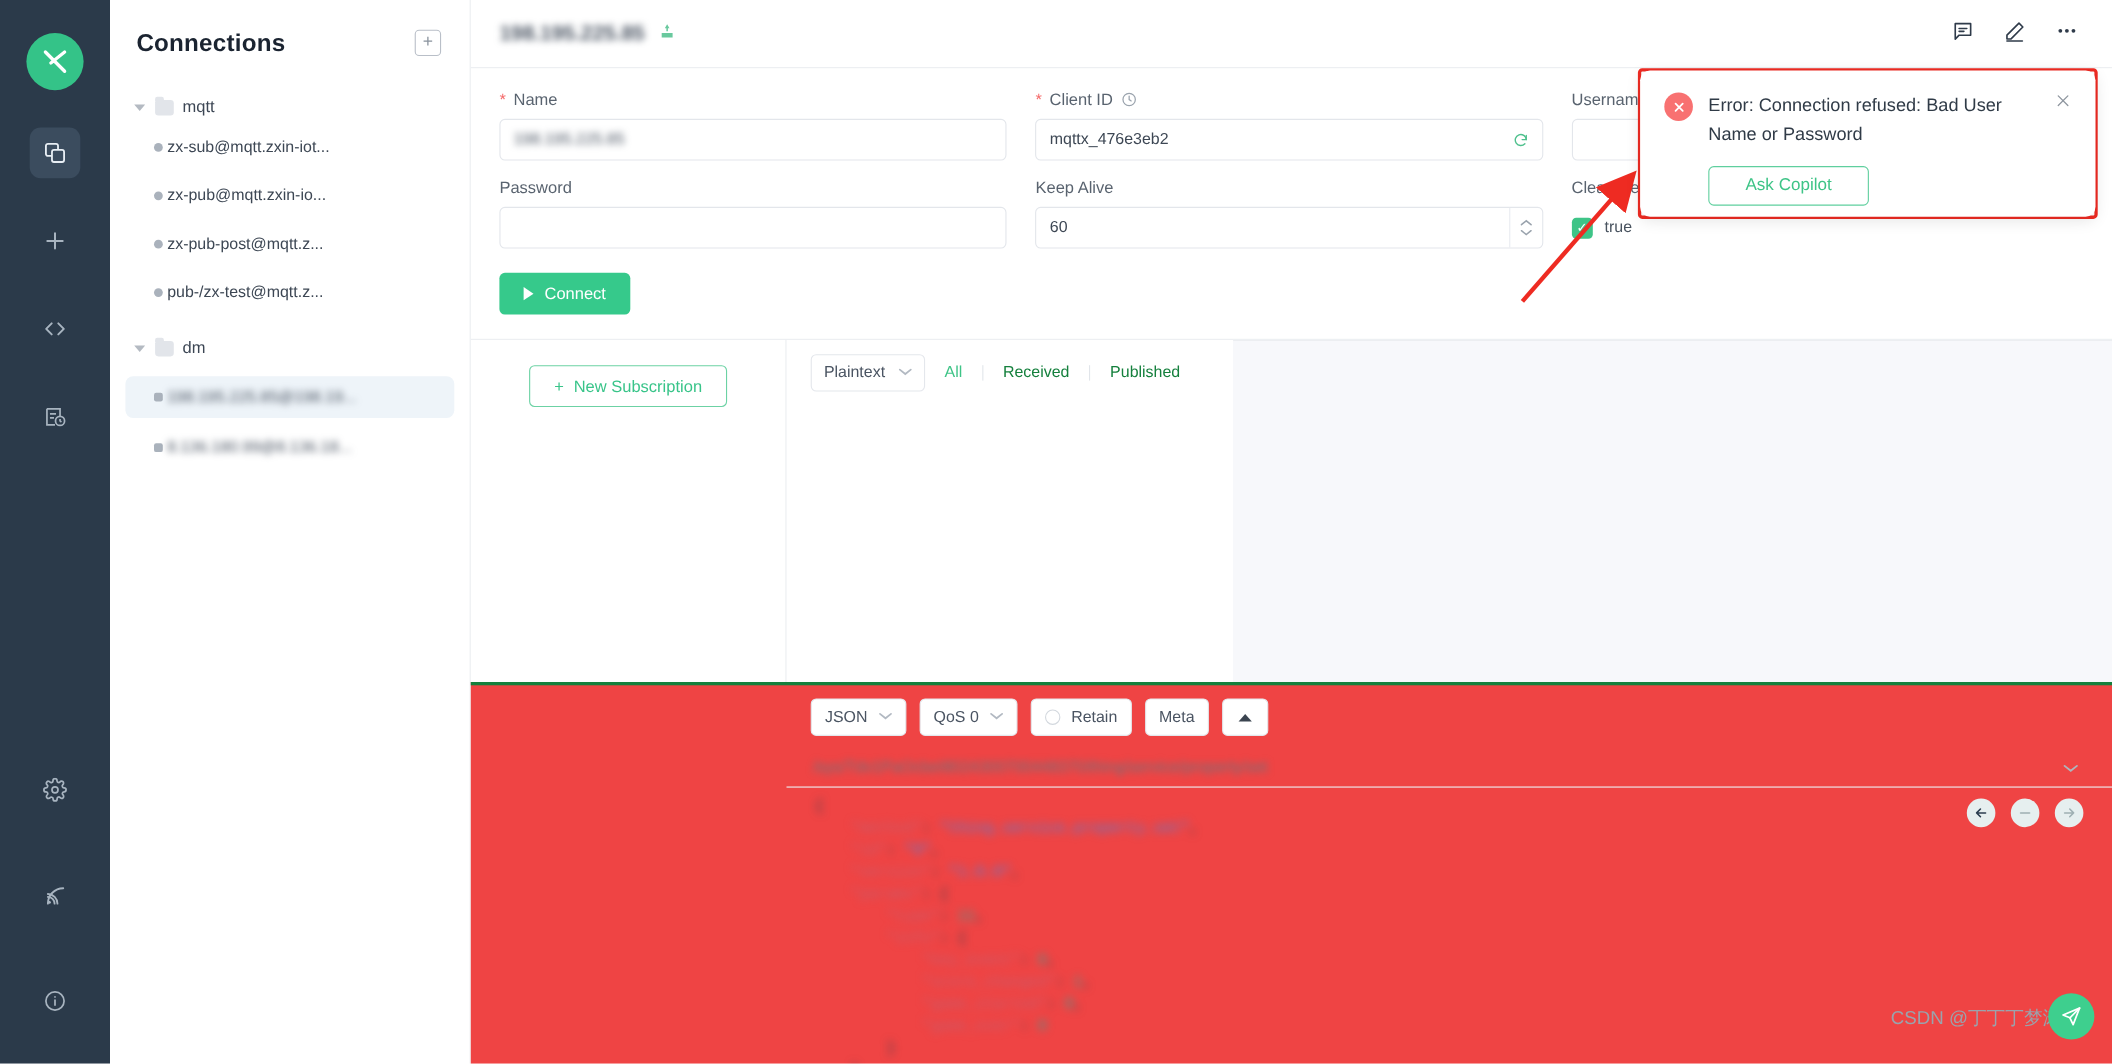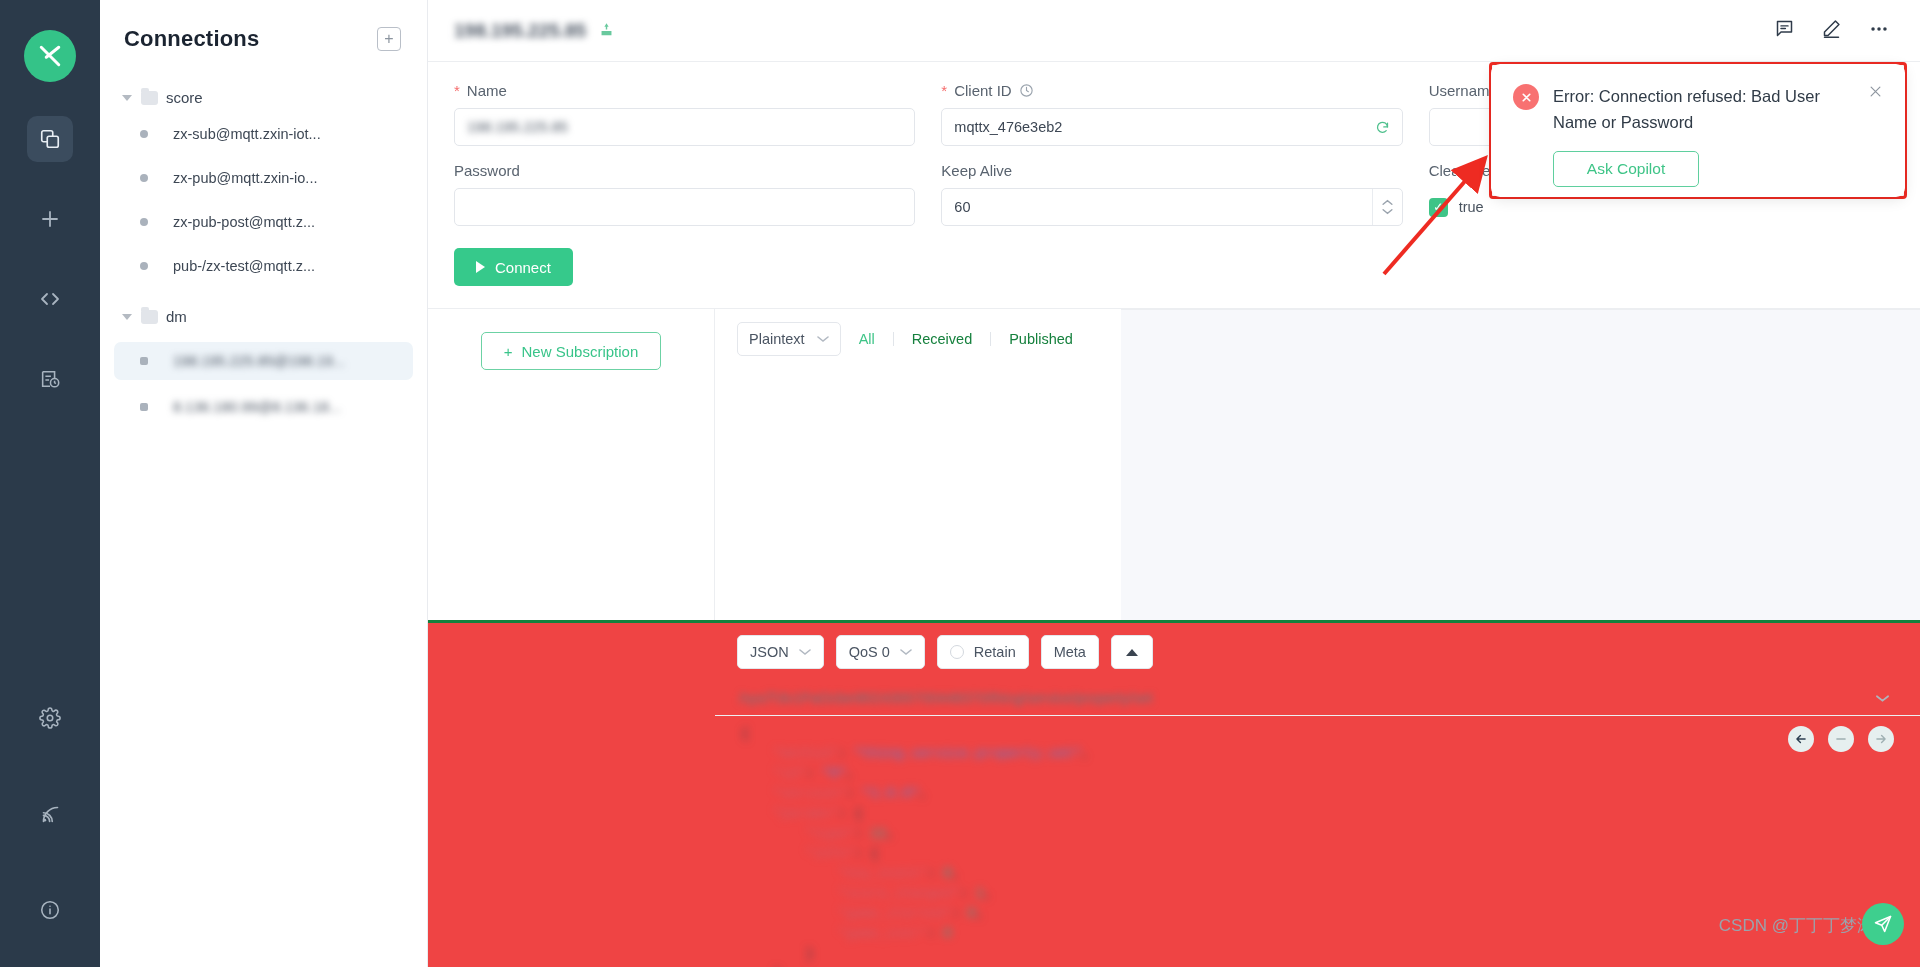--- a/index.html
+++ b/index.html
@@ -46,21 +46,21 @@
     color: #8b949f; font-size: 16px; line-height: 1;
   }
   .tree { padding: 10px 14px 0 14px; overflow: hidden; }
   .group-row { display: flex; align-items: center; gap: 8px; padding: 9px 8px; }
   .caret { width: 0; height: 0; border-left: 5px solid transparent; border-right: 5px solid transparent;
            border-top: 6px solid #b4bac2; margin-right: 1px; }
   .folder { width: 17px; height: 14px; background: #e2e5ea; border-radius: 2px 3px 3px 3px; position: relative; }
   .folder::before { content:""; position:absolute; top:-3px; left:0; width:8px; height:4px; background:#e2e5ea; border-radius:2px 2px 0 0; }
   .group-label { font-size: 15px; color: #3c4654; }
   .conn-item {
-    display: flex; align-items: center; gap: 25px;
+    display: flex; align-items: center; gap: 4px;
     padding: 11px 10px 11px 26px; border-radius: 7px; margin-bottom: 6px;
   }
   .conn-item.selected { background: #eef4f9; }
   .dot { width: 8px; height: 8px; border-radius: 50%; background: #aab2bc; flex: 0 0 8px; }
   .dot.sq { border-radius: 2px; }
   .conn-name {
     font-size: 14.5px; color: #3d4754; white-space: nowrap; overflow: hidden; text-overflow: ellipsis;
   }
   .blurred { filter: blur(3.6px); color: #4a5462; user-select: none; }
   .blurred-strong { filter: blur(4px); }
@@ -264,21 +264,21 @@
   <div class="conn-panel">
     <div class="conn-head">
       <div class="conn-title">Connections</div>
       <div class="add-conn-btn">+</div>
     </div>
     <div class="tree">
 
       <div class="group-row">
         <span class="caret"></span>
         <span class="folder"></span>
-        <span class="group-label">score</span>
+        <span class="group-label">mqtt</span>
       </div>
       <div class="conn-item">
         <span class="dot"></span>
         <span class="conn-name">zx-sub@mqtt.zxin-iot...</span>
       </div>
       <div class="conn-item">
         <span class="dot"></span>
         <span class="conn-name">zx-pub@mqtt.zxin-io...</span>
       </div>
       <div class="conn-item">

